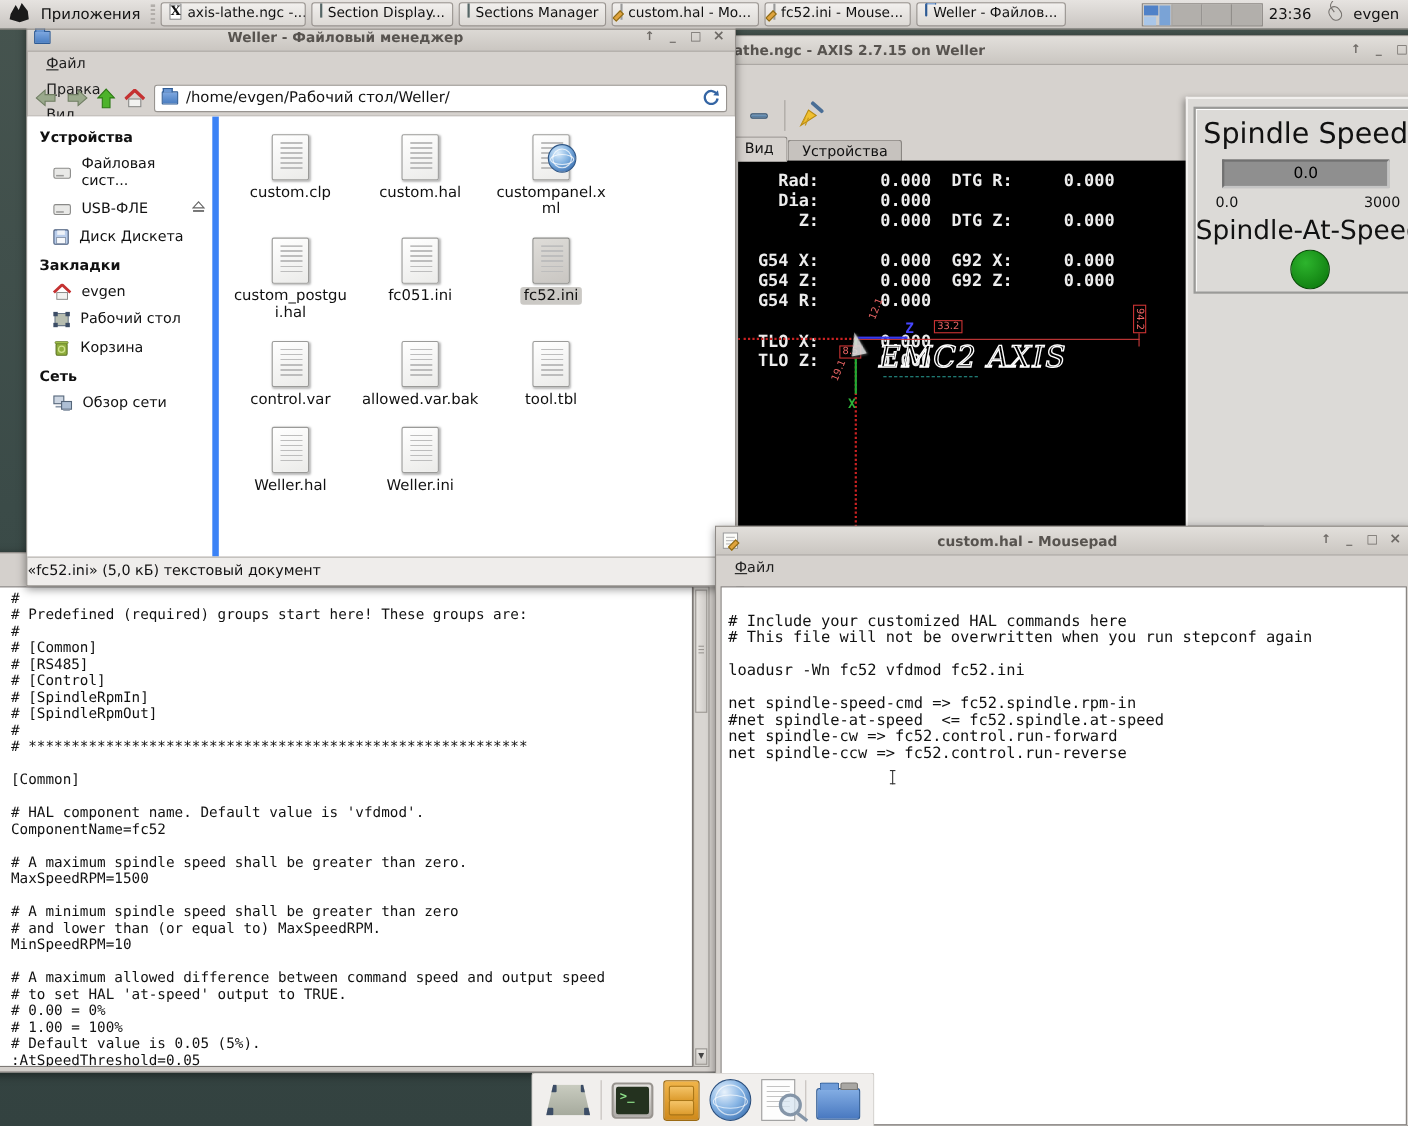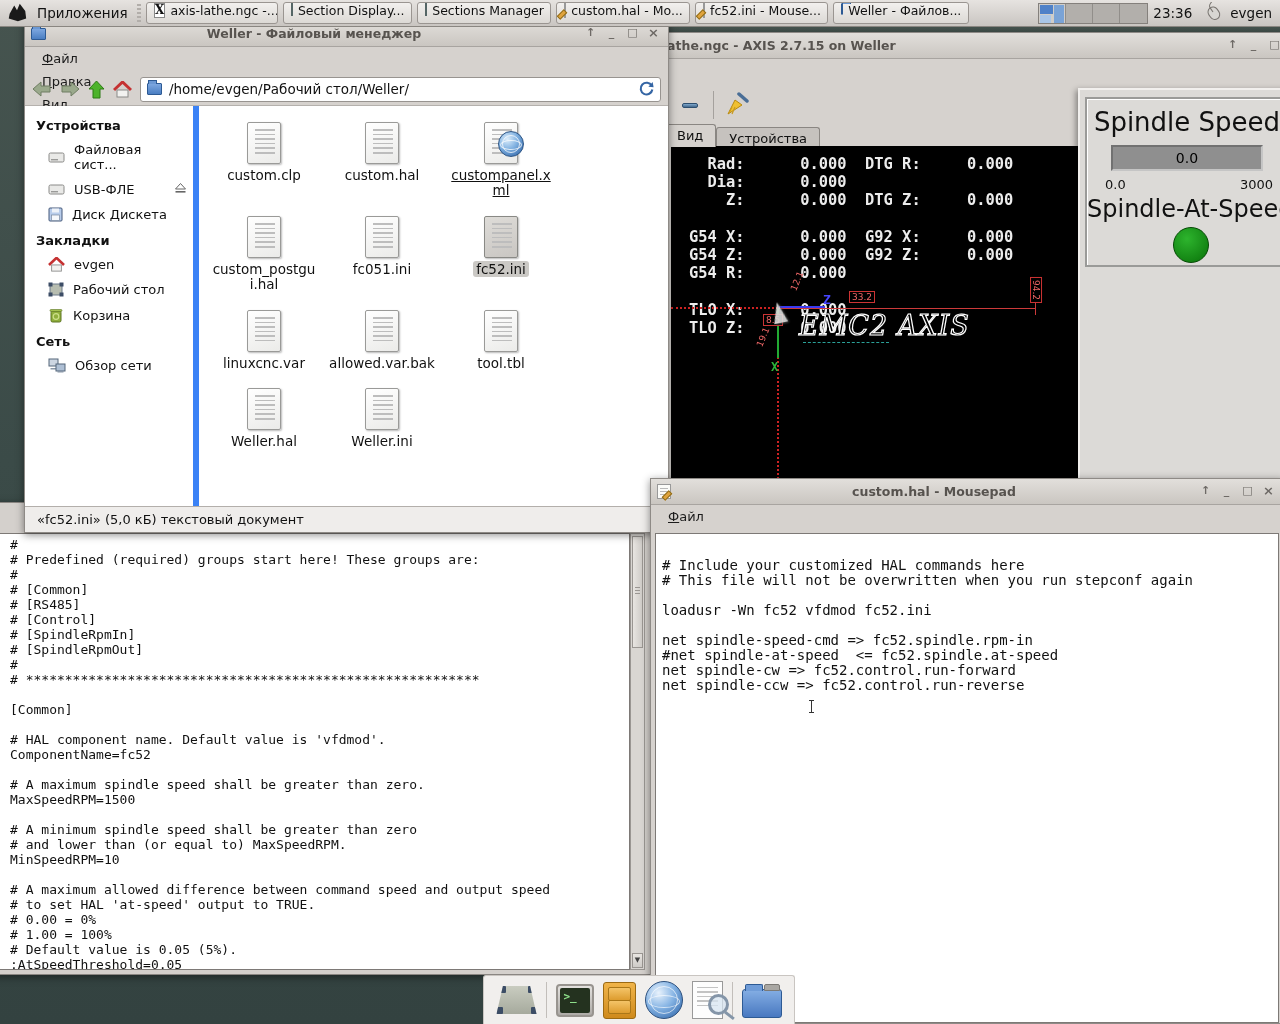--- a/index.html
+++ b/index.html
@@ -126,21 +126,21 @@
   .flabel { margin-top:4px; font-size:13.5px; line-height:15px; word-break:break-all; }
   .fitem.sel .ficon { background:linear-gradient(160deg,#dedcd8,#c9c6c2); border-color:#898985; }
   .fitem.sel .flabel span { background:#cbc9c5; border-radius:3px; padding:0 3px; }
   .globe-badge { position:absolute; width:26px; height:26px; border-radius:50%; right:-7px; top:8px;
     background:radial-gradient(circle at 35% 30%,#ddeefc 0%,#7fb0e0 45%,#3a6fb0 85%); border:1px solid #2d5585; }
   .globe-badge::before { content:""; position:absolute; inset:3px; border-radius:50%;
     border:1px solid rgba(255,255,255,.75); }
   .globe-badge::after { content:""; position:absolute; left:1px; right:1px; top:8px; height:8px;
     border-radius:50%; border:1px solid rgba(255,255,255,.75); }
   #fmstatus { position:absolute; left:0; bottom:0; width:100%; height:26px; background:#efedeb;
-    border-top:1px solid #b3afab; display:flex; align-items:center; padding-left:12px; font-size:13px; }
+    border-top:1px solid #b3afab; display:flex; align-items:center; padding-left:0; font-size:13px; }
   .rgrip { position:absolute; right:2px; bottom:2px; width:14px; height:14px;
     background:repeating-linear-gradient(45deg,transparent 0 3px,#b5b1ad 3px 4.5px); }
 
   
   #mousepad { left:650px; top:478px; width:634px; height:546px; z-index:50; }
   #mptext { position:absolute; left:4px; top:54px; right:4px; bottom:0; background:#fff;
     border:1px solid #7d7976; overflow:hidden; }
   #mptext pre { font-size:14px; line-height:15px; padding:4px 0 0 6px; color:#111;margin-top:20px; }
   .ibeam { position:absolute; left:155px; top:166px; width:1px; height:13px; background:#333; }
   .ibeam::before { content:""; position:absolute; top:0; left:-2px; width:5px; height:1px; background:#333; }
@@ -425,41 +425,41 @@
     </div>
     <div id="files">
       <div class="fitem" style="left:11px; top:16px;">
         <div class="ficon"></div>
         <div class="flabel"><span>custom.clp</span></div>
       </div>
       <div class="fitem" style="left:129px; top:16px;">
         <div class="ficon"></div>
         <div class="flabel"><span>custom.hal</span></div>
       </div>
-      <div class="fitem" style="left:248px; top:16px;text-decoration:underline;">
+      <div class="fitem" style="left:248px; top:16px;">
         <div class="ficon">
             <span class="globe-badge"></span>
           </div>
         <div class="flabel"><span>custompanel.xml</span></div>
       </div>
       <div class="fitem" style="left:11px; top:110px;">
         <div class="ficon"></div>
         <div class="flabel"><span>custom_postgui.hal</span></div>
       </div>
       <div class="fitem" style="left:129px; top:110px;">
         <div class="ficon"></div>
         <div class="flabel"><span>fc051.ini</span></div>
       </div>
       <div class="fitem sel" style="left:248px; top:110px;">
         <div class="ficon"></div>
         <div class="flabel"><span>fc52.ini</span></div>
       </div>
       <div class="fitem" style="left:11px; top:204px;">
         <div class="ficon"></div>
-        <div class="flabel"><span>linuxcnc.var</span></div>
+        <div class="flabel"><span>control.var</span></div>
       </div>
       <div class="fitem" style="left:129px; top:204px;">
         <div class="ficon"></div>
         <div class="flabel"><span>allowed.var.bak</span></div>
       </div>
       <div class="fitem" style="left:248px; top:204px;">
         <div class="ficon"></div>
         <div class="flabel"><span>tool.tbl</span></div>
       </div>
       <div class="fitem" style="left:11px; top:282px;">

